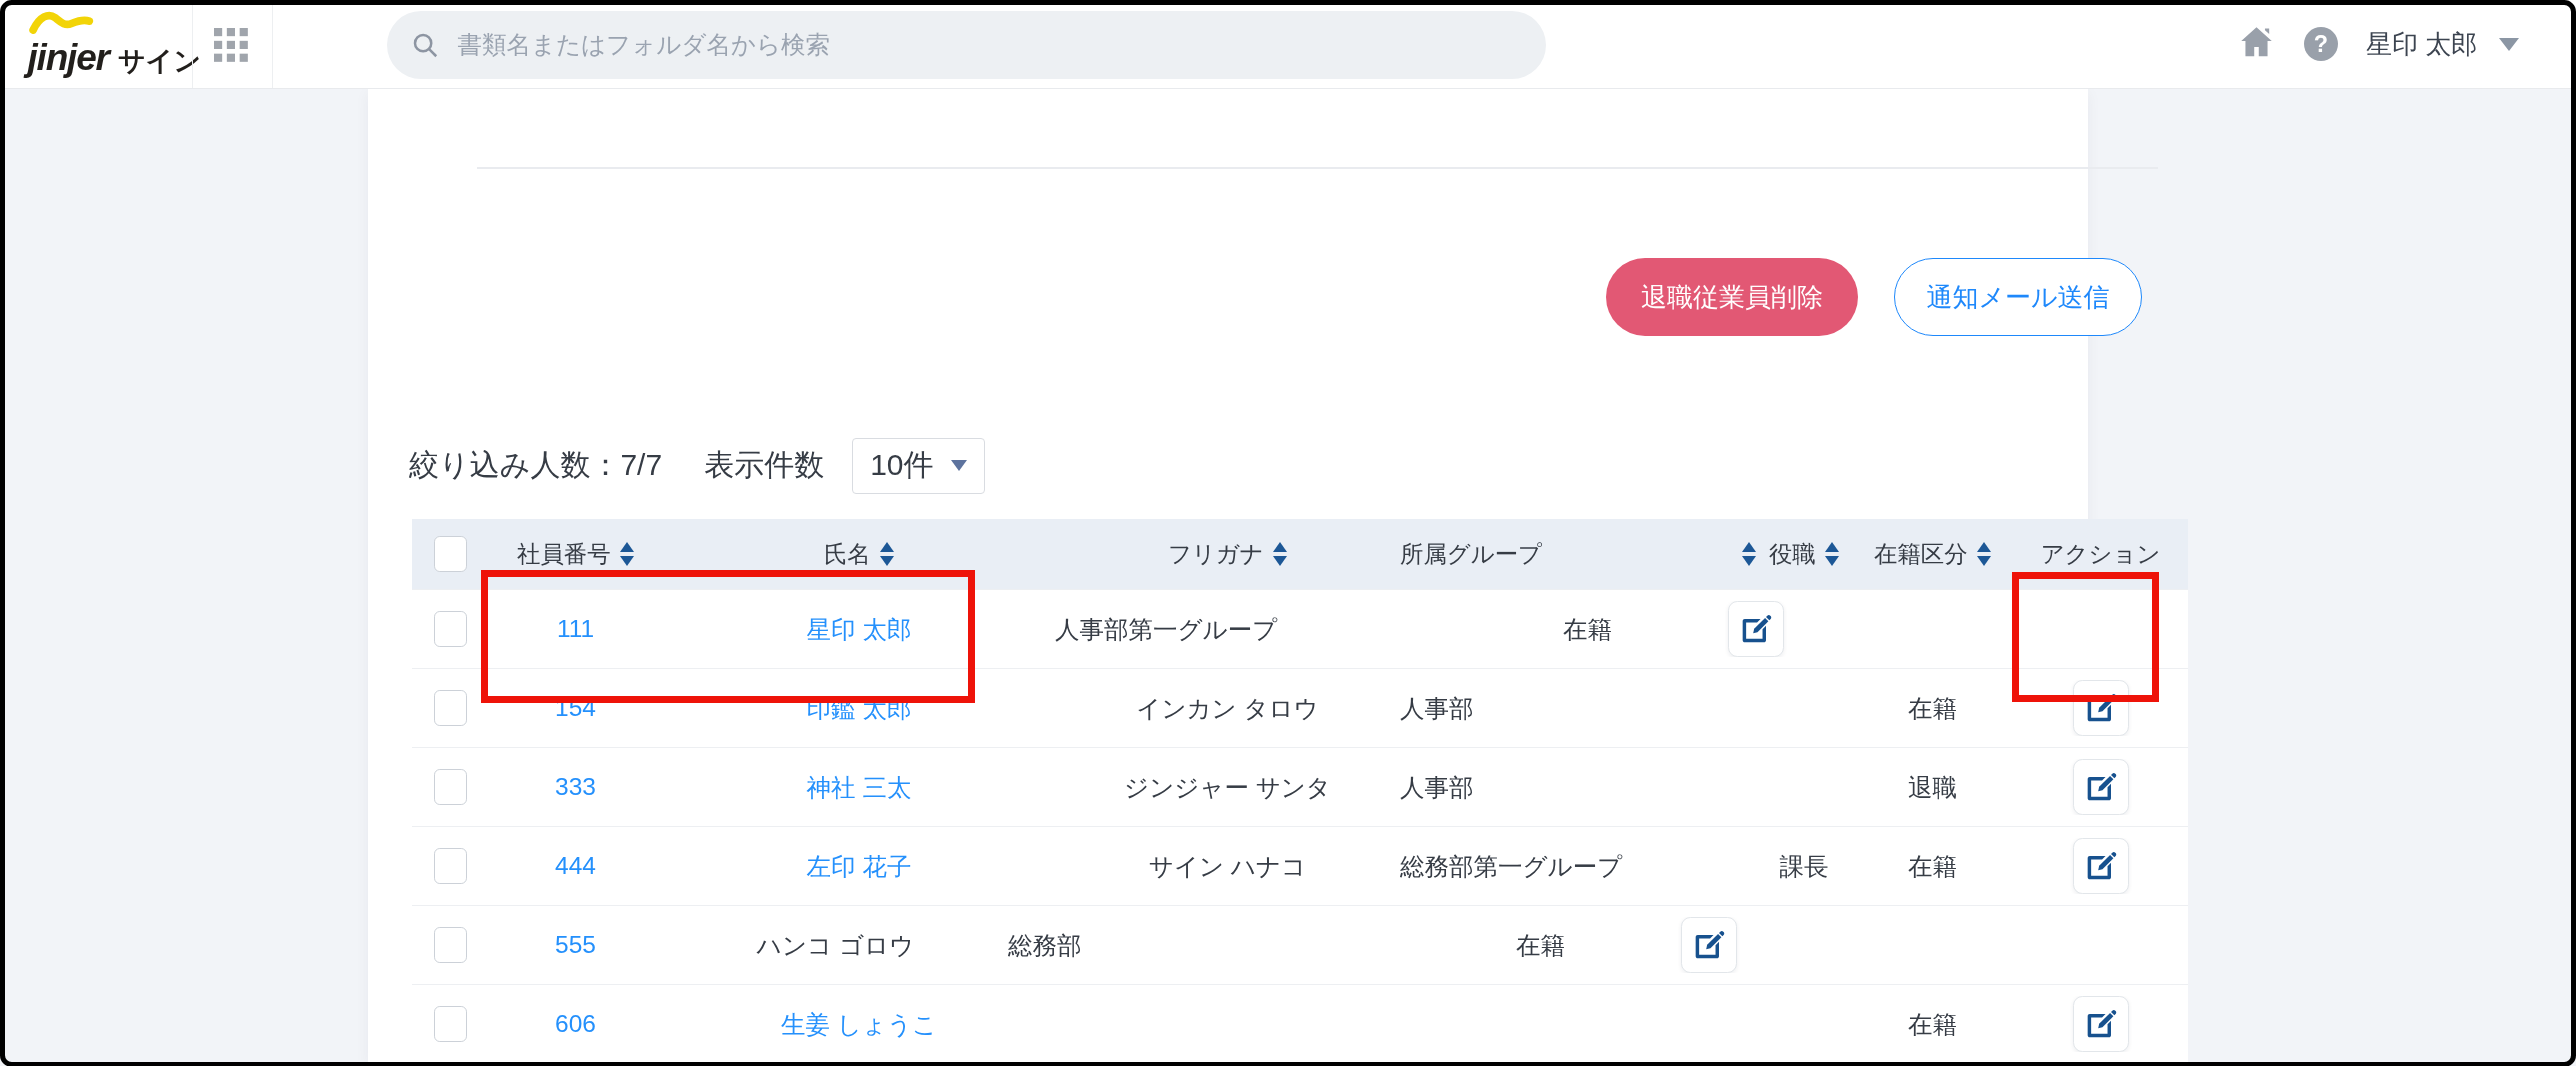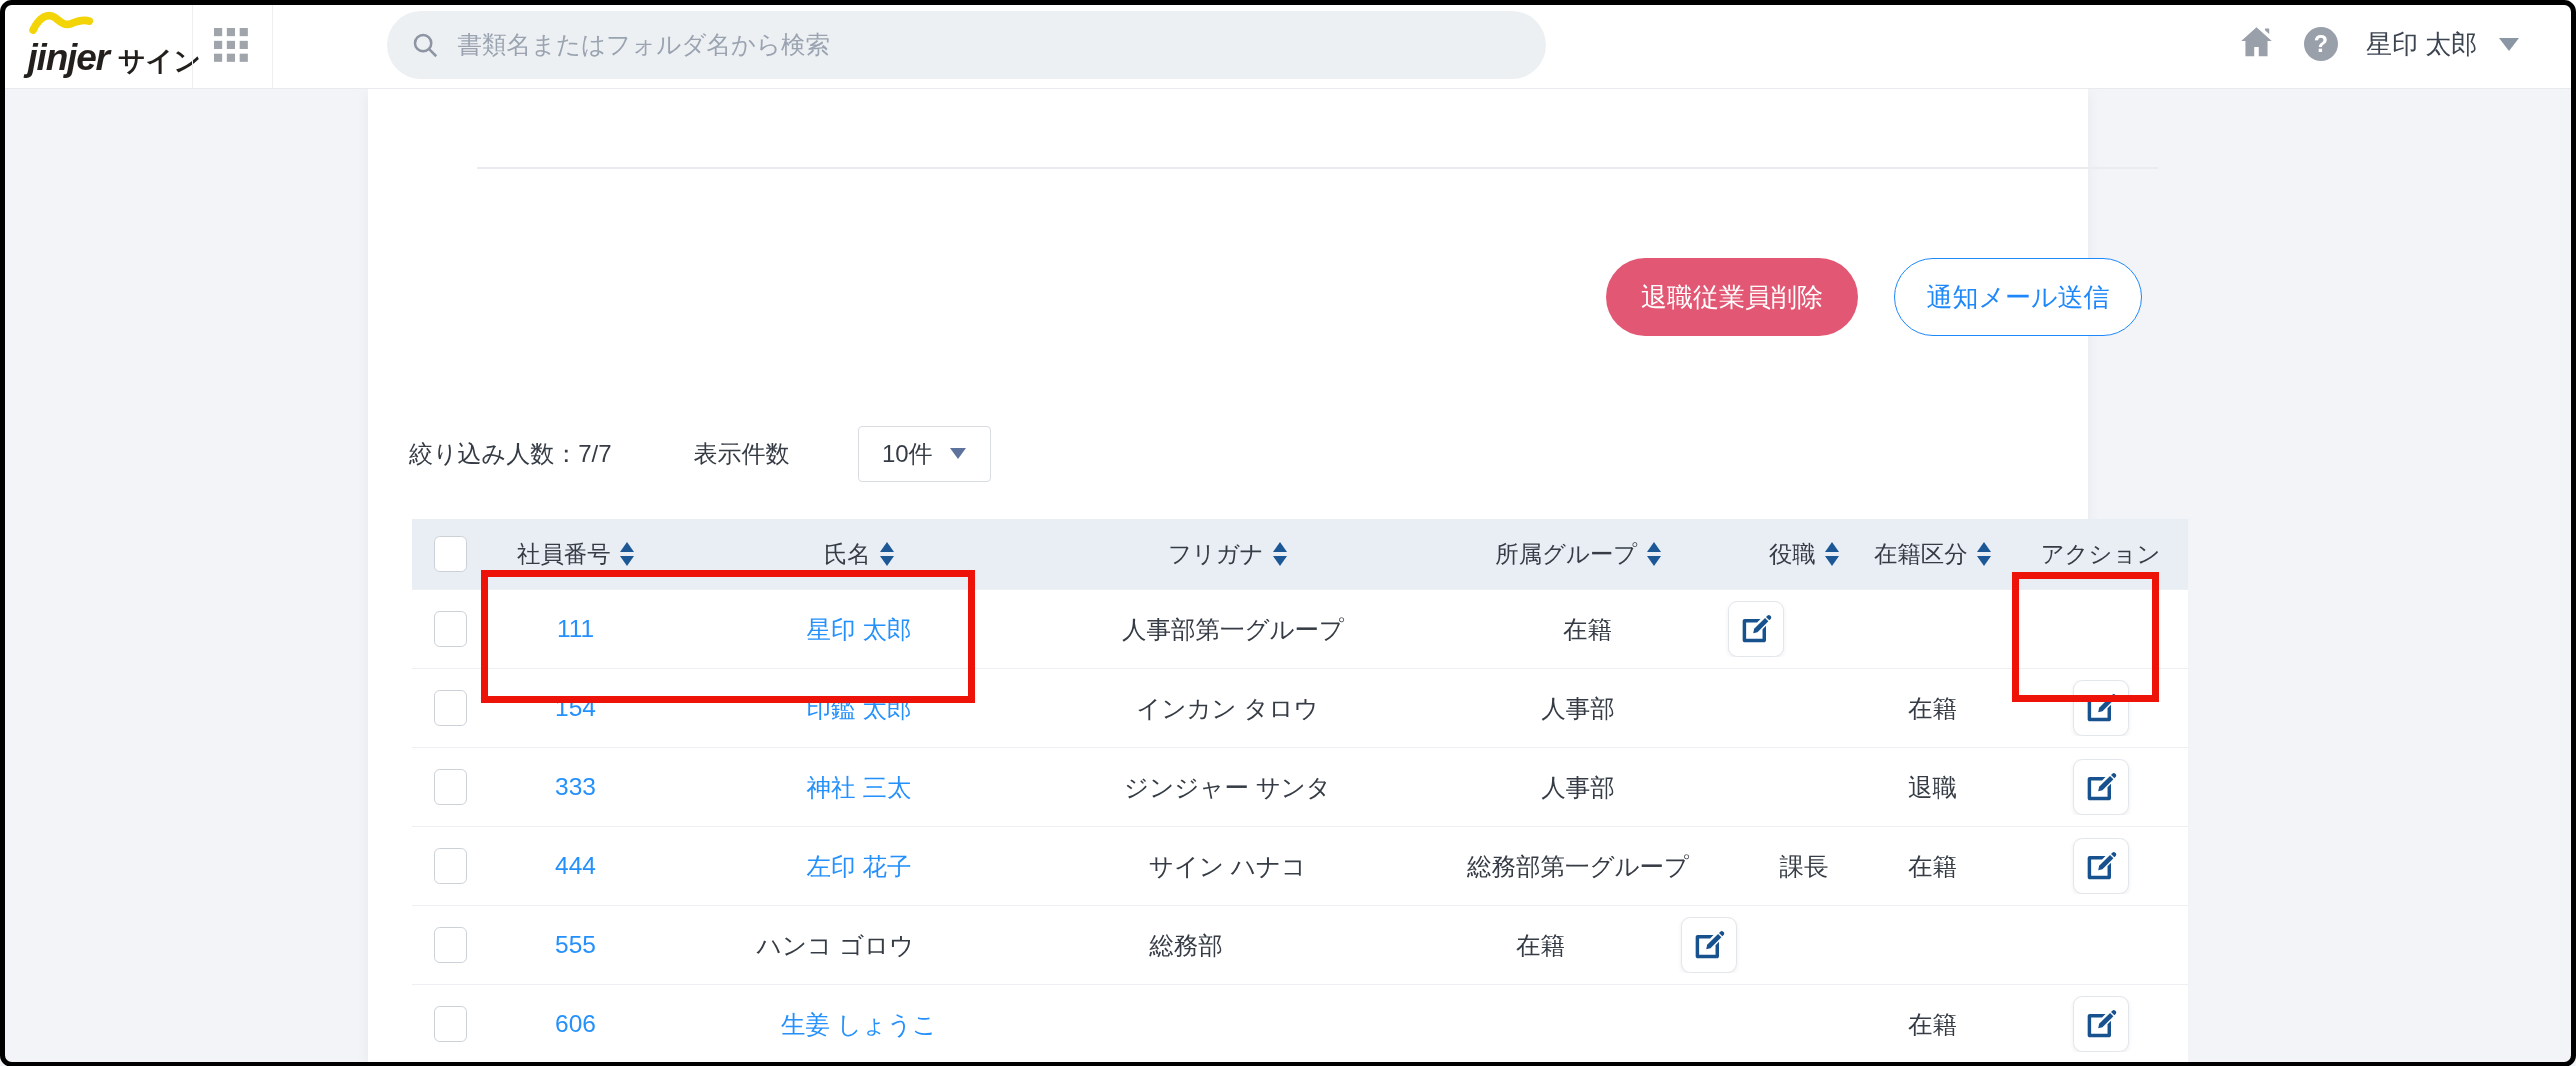--- a/index.html
+++ b/index.html
@@ -32,33 +32,33 @@
   .caret-down { width:0; height:0; border-left:10px solid transparent; border-right:10px solid transparent; border-top:13px solid #8b96a4; }
 
   
   .card { position:absolute; left:368px; top:89px; width:1720px; bottom:5.3px; background:#fff; box-shadow:0 3.5px 14px rgba(25,35,60,.05); z-index:1; }
   .card-divider { position:absolute; top:78px; left:109px; width:1681px; height:1.8px; background:#e9ebef; }
 
   .btn { position:absolute; top:169px; height:78px; border-radius:39px; font-size:26px; font-family:inherit; cursor:pointer; display:flex; align-items:center; justify-content:center; }
   .btn-delete { left:1238px; width:252px; background:#e25874; color:#fff; border:none; }
   .btn-notify { left:1526px; width:248px; background:#fff; color:#1e88fb; border:1.8px solid #1e88fb; }
 
-  .filter-row { position:absolute; top:334px; left:41px; height:61px; display:flex; align-items:center; font-size:24px; color:#363c45;gap:40px; }
+  .filter-row { position:absolute; top:346px; left:41px; height:61px; display:flex; align-items:center; font-size:30px; color:#363c45; }
   .filter-count { margin-right:42px; }
   .pagesize-label { margin-right:28px; }
   .pagesize { width:133px; height:56px; border:1.2px solid #d9dce1; border-radius:4px; background:#fff; display:flex; align-items:center; justify-content:center; gap:17.5px; cursor:pointer; }
   .pagesize .caret { width:0; height:0; border-left:8.8px solid transparent; border-right:8.8px solid transparent; border-top:11.7px solid #5d739e; }
 
   
   .table { position:absolute; left:44px; top:430px; width:1776px; }
   .thead { display:flex; align-items:center; height:70px; background:#e9eef5; }
   .tr { display:flex; align-items:center; height:79px; background:#fff; border-top:1.8px solid #edeff2; }
   .th,.td { display:flex; align-items:center; justify-content:center; font-size:24.5px; color:#363c45; overflow:hidden; white-space:nowrap; }
   .col-check{width:76px;} .col-id{width:175px;} .col-name{width:392px;} .col-kana{width:345px;}
-  .col-group{width:356px;} .col-pos{width:96px;} .col-status{width:161px;} .col-action{width:175px;}
+  .col-group{width:356px;justify-content:space-between;} .col-pos{width:96px;} .col-status{width:161px;} .col-action{width:175px;}
   .th { font-size:23.4px; cursor:pointer; }
   .sort { display:inline-flex; flex-direction:column; gap:4.7px; margin-left:9.4px; }
   .sort i { display:block; width:0; height:0; border-left:7.6px solid transparent; border-right:7.6px solid transparent; }
   .sort .up { border-bottom:10px solid #1c5796; }
   .sort .dn { border-top:10px solid #1c5796; }
   .cell-link { color:#2490fc; cursor:pointer; }
   input.cbx { appearance:none; -webkit-appearance:none; width:33px; height:36px; border:1.8px solid #ccd1d8; border-radius:5.8px; background:#fff; margin:0; cursor:pointer; }
   .edit-btn { width:56px; height:56px; border-radius:9.4px; border:1.2px solid #e2e6ea; background:#fff; box-shadow:0 1.2px 4.7px rgba(20,30,50,.07); display:flex; align-items:center; justify-content:center; cursor:pointer; }
   .edit-btn svg { width:32px; height:32px; }
 

